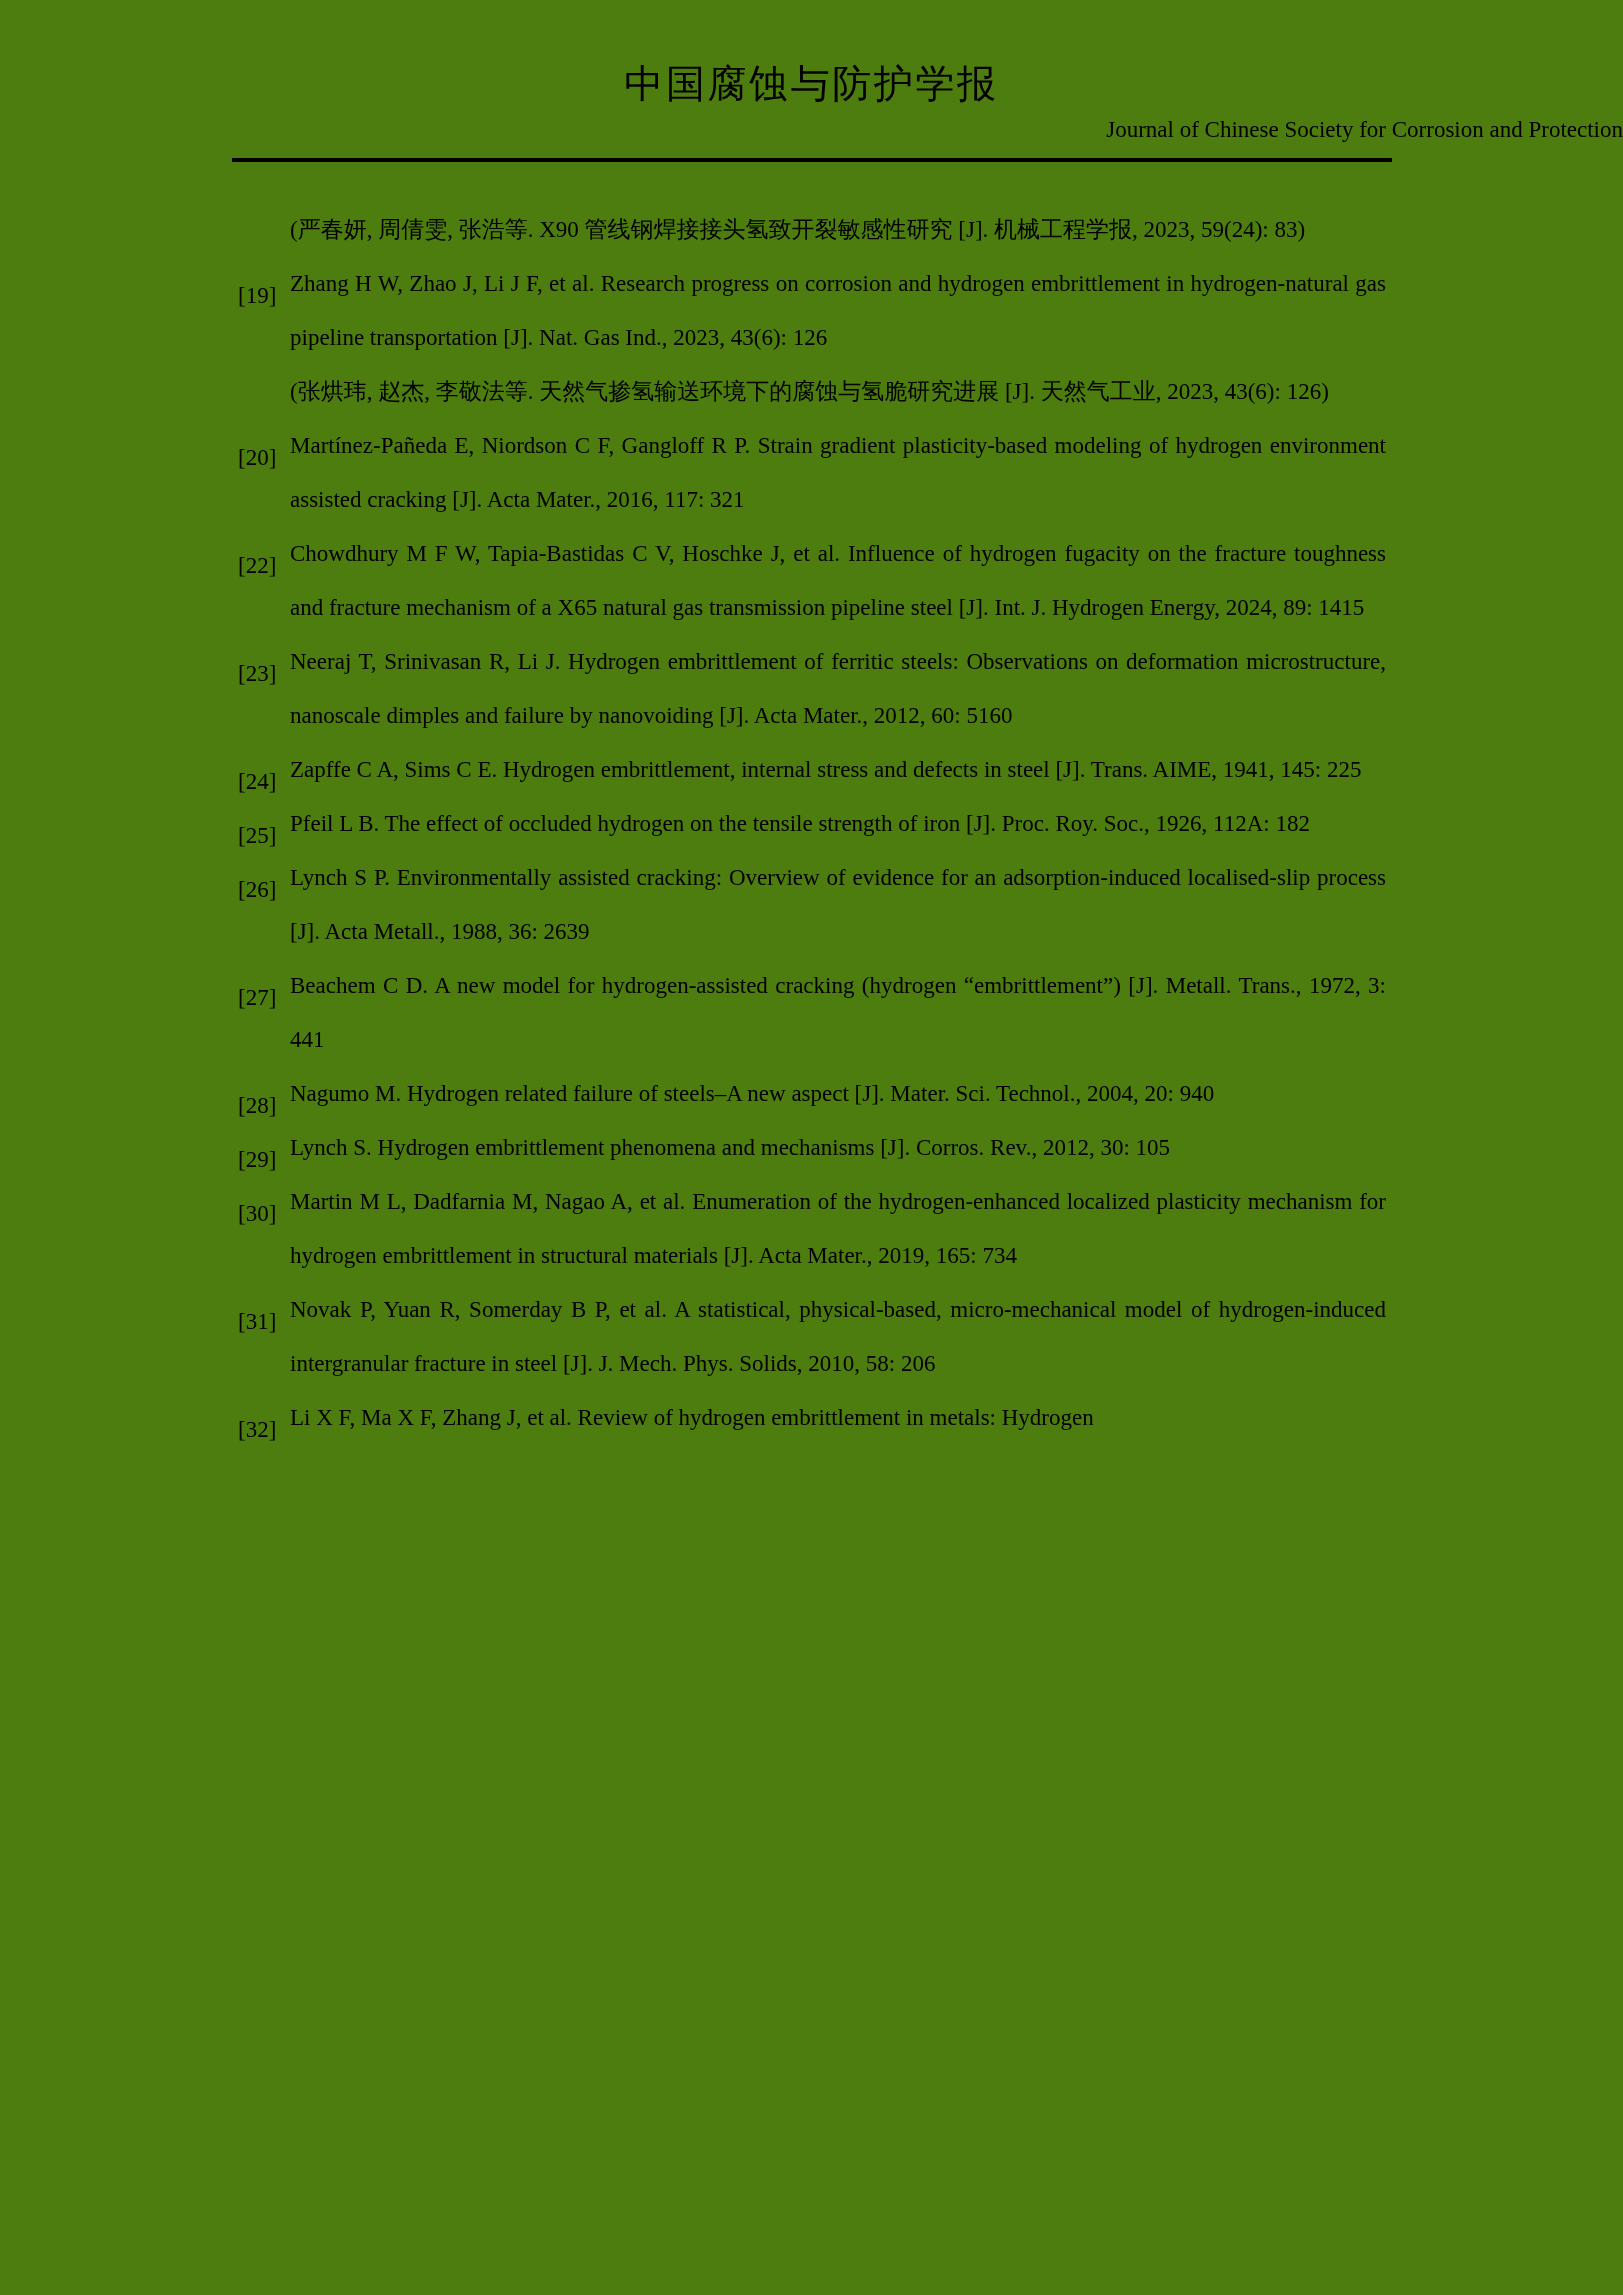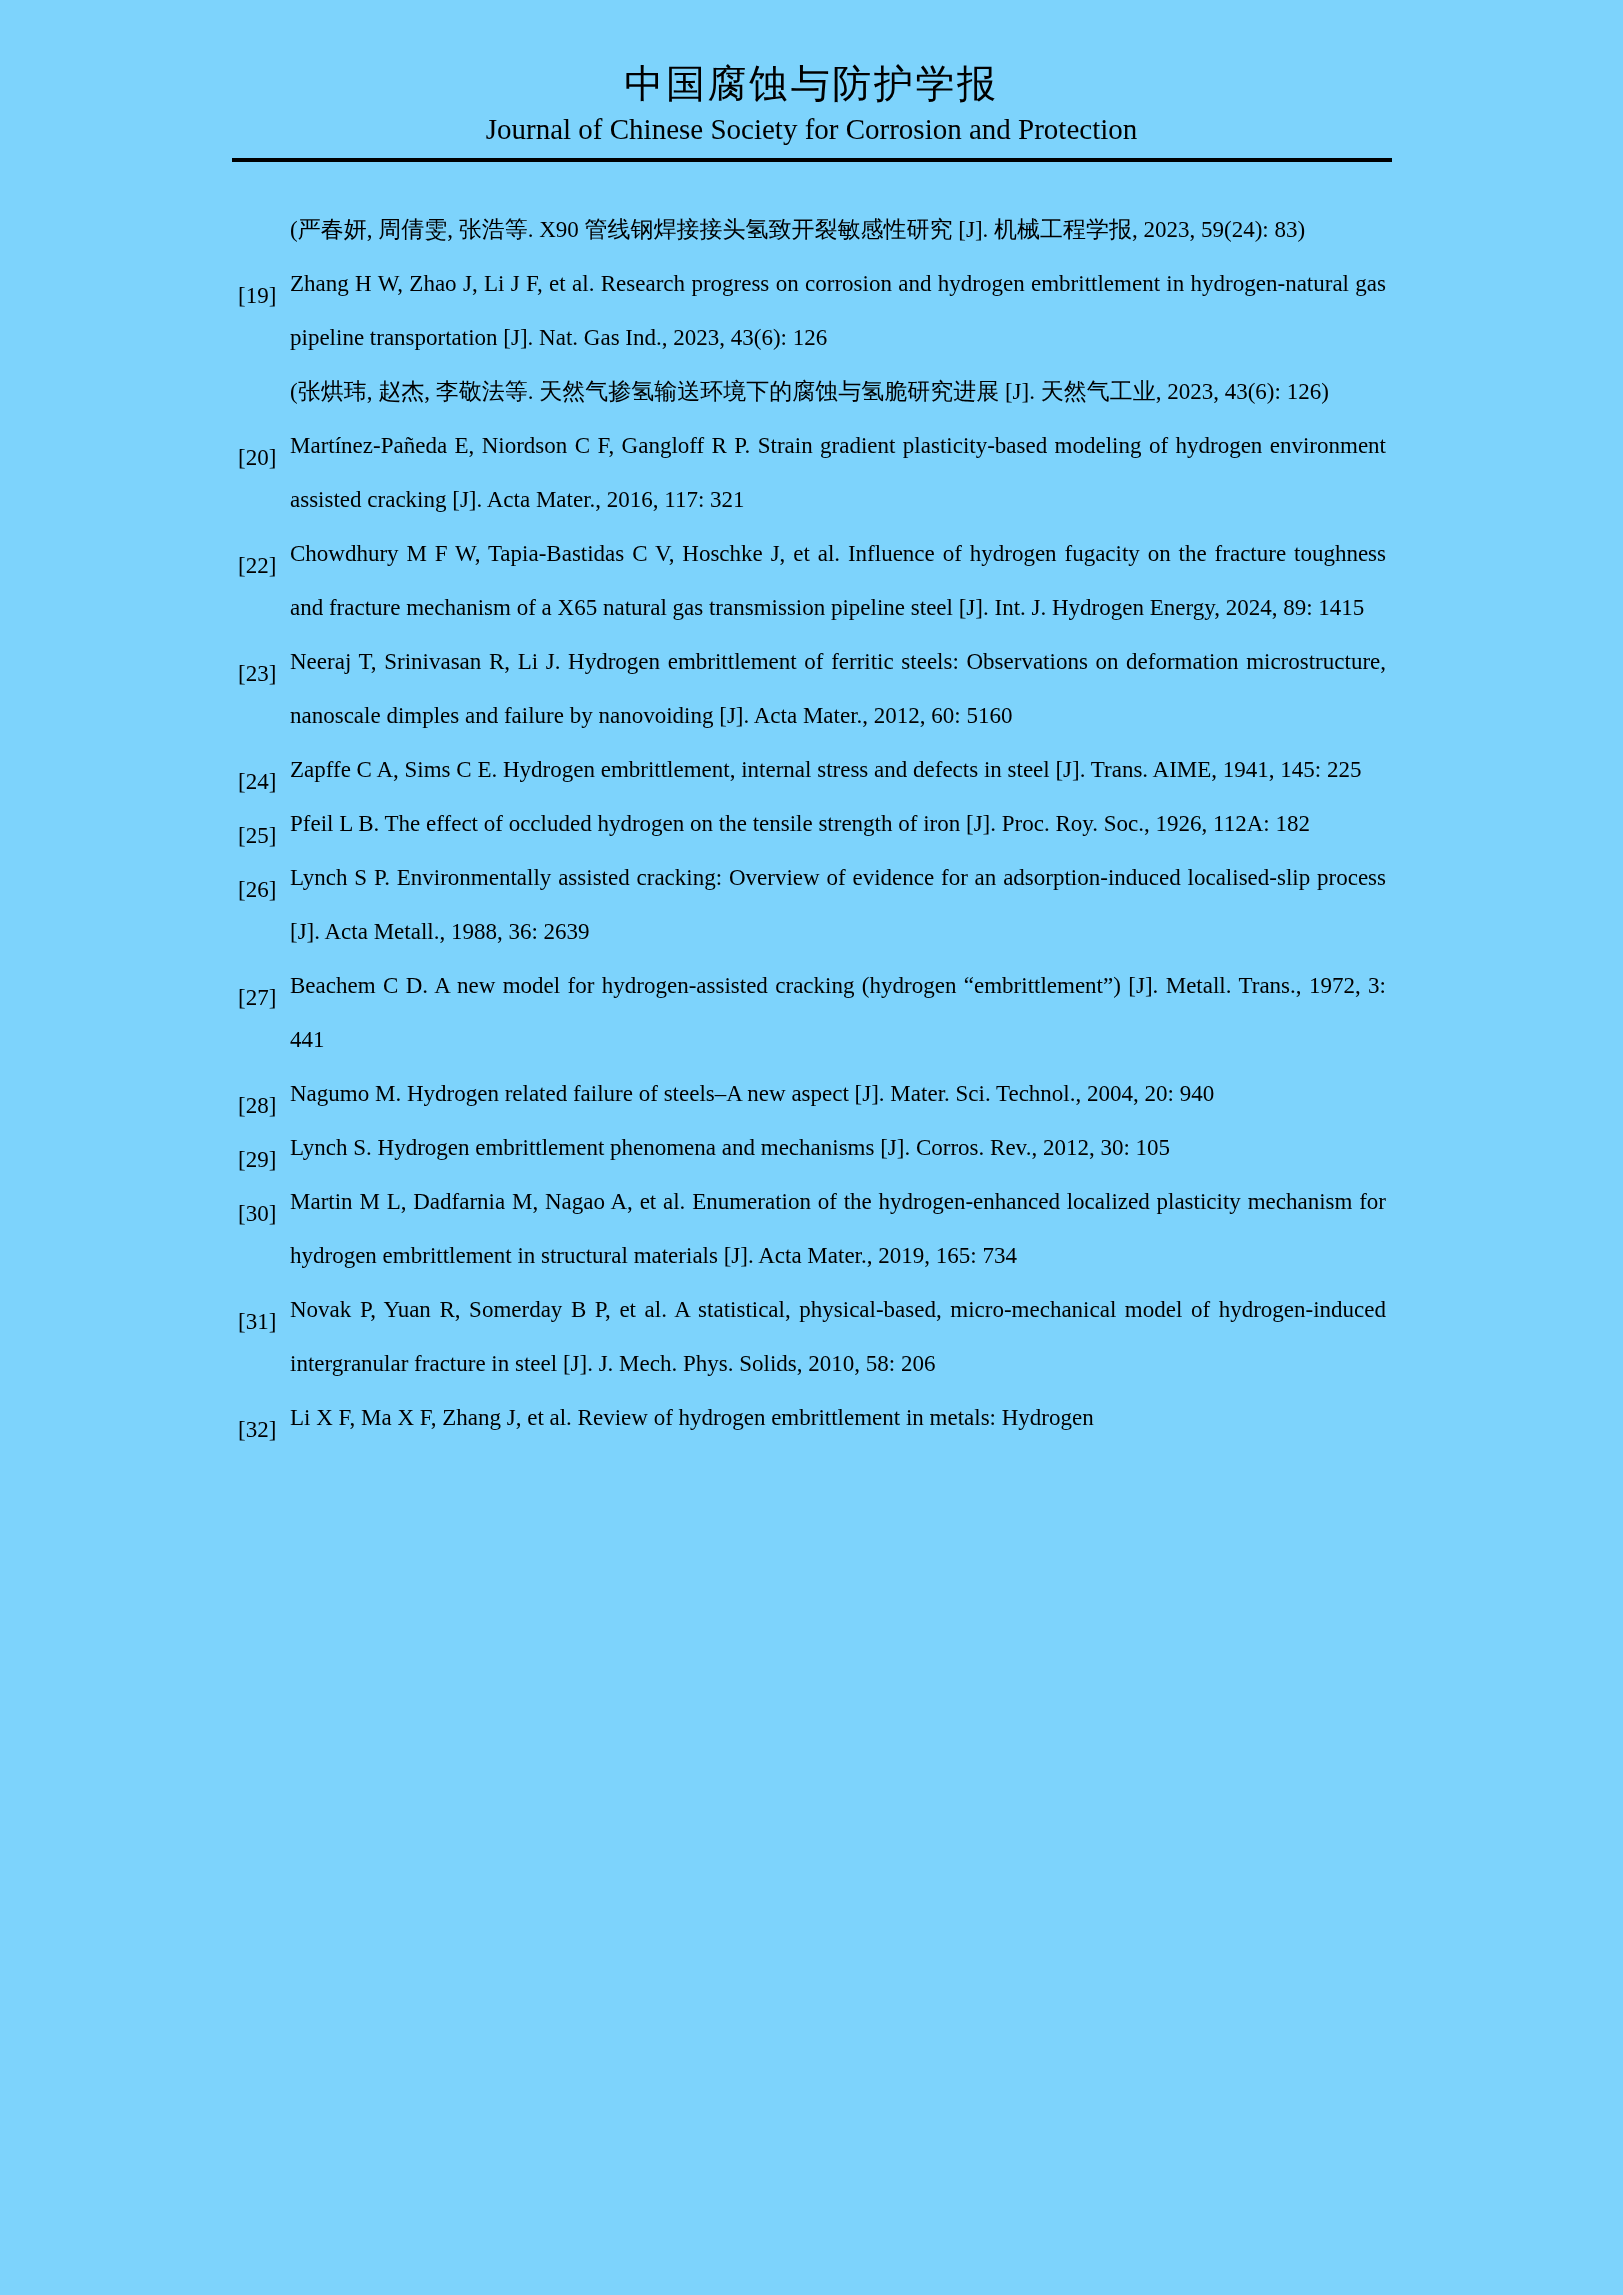--- a/index.html
+++ b/index.html
@@ -4,38 +4,39 @@
 <style>
   html, body {
     margin: 0;
     padding: 0;
     background: #808080;
   }
   .page {
     position: relative;
     width: 1623px;
     height: 2295px;
-    background: #7dd3fc;
+    background: #4d7c0f;
     overflow: hidden;
     font-family: "Liberation Serif", "DejaVu Serif", serif;
     color: #000000;
   }
   header {
     padding-top: 60px;
     text-align: center;
   }
   .title-zh {
     font-size: 39px;
     line-height: 47px;
     letter-spacing: 2.6px;
   }
   .title-en {
-    font-size: 29px;
+    font-size: 23px;
     line-height: 35px;
     margin-top: 5.2px;
+    text-align: right;
   }
   .rule {
     width: 1160px;
     height: 4.6px;
     background: #000000;
     margin: 10.5px auto 0 auto;
   }
   .refs {
     margin-top: 41px;
     margin-left: 238px;

